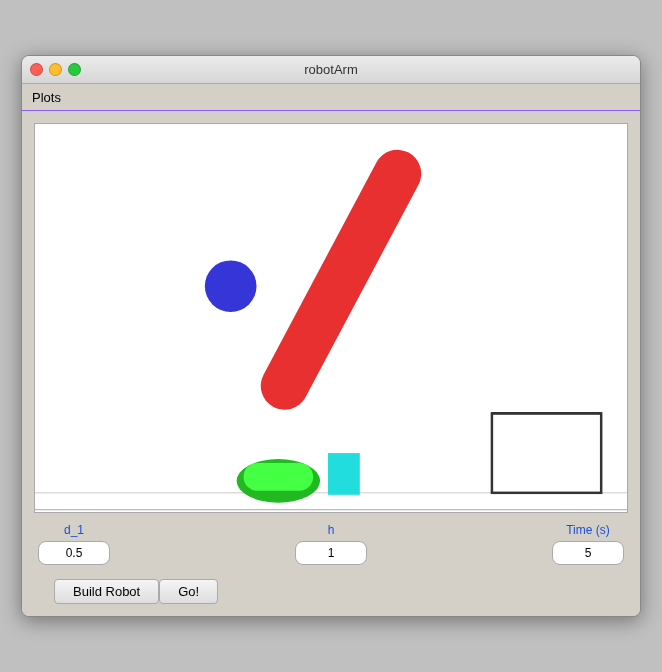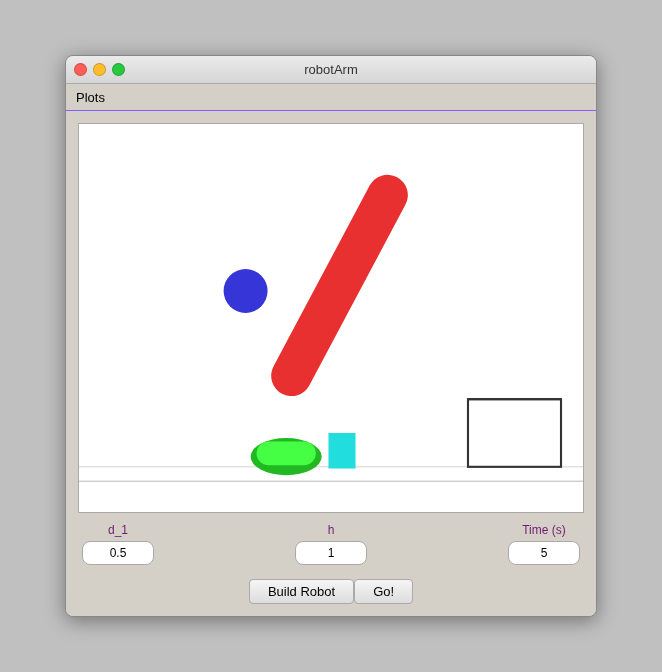--- a/index.html
+++ b/index.html
@@ -8,21 +8,21 @@
       background: #c0c0c0;
       font-family: -apple-system, "Helvetica Neue", Arial, sans-serif;
       display: flex;
       justify-content: center;
       align-items: center;
       width: 662px;
       height: 672px;
     }
 
     .window {
-      width: 532px;
+      width: 620px;
       background: #d4d0c8;
       border-radius: 8px;
       border: 1px solid #888;
       box-shadow: 0 4px 20px rgba(0,0,0,0.4);
       overflow: hidden;
     }
 
     .titlebar {
       background: linear-gradient(to bottom, #ebebeb, #d6d6d6);
       height: 28px;
@@ -95,37 +95,37 @@
 
     .control-group {
       display: flex;
       flex-direction: column;
       align-items: center;
       gap: 4px;
     }
 
     .control-label {
       font-size: 12px;
-      color: #701a75;
+      color: #1d4ed8;
     }
 
     .control-input {
       width: 72px;
       height: 24px;
       border: 1px solid #aaa;
       background: #fff;
       text-align: center;
       font-size: 12px;
       border-radius: 8px;
       color: #000000;
     }
 
     .button-row {
       display: flex;
-      justify-content: center;
+      justify-content: flex-start;
       margin-top: 14px;
       padding: 0 20px;
     }
 
     .action-button {
       background: linear-gradient(to bottom, #f5f5f5, #ddd);
       border: 1px solid #aaa;
       border-radius: 4px;
       padding: 4px 18px;
       font-size: 13px;

